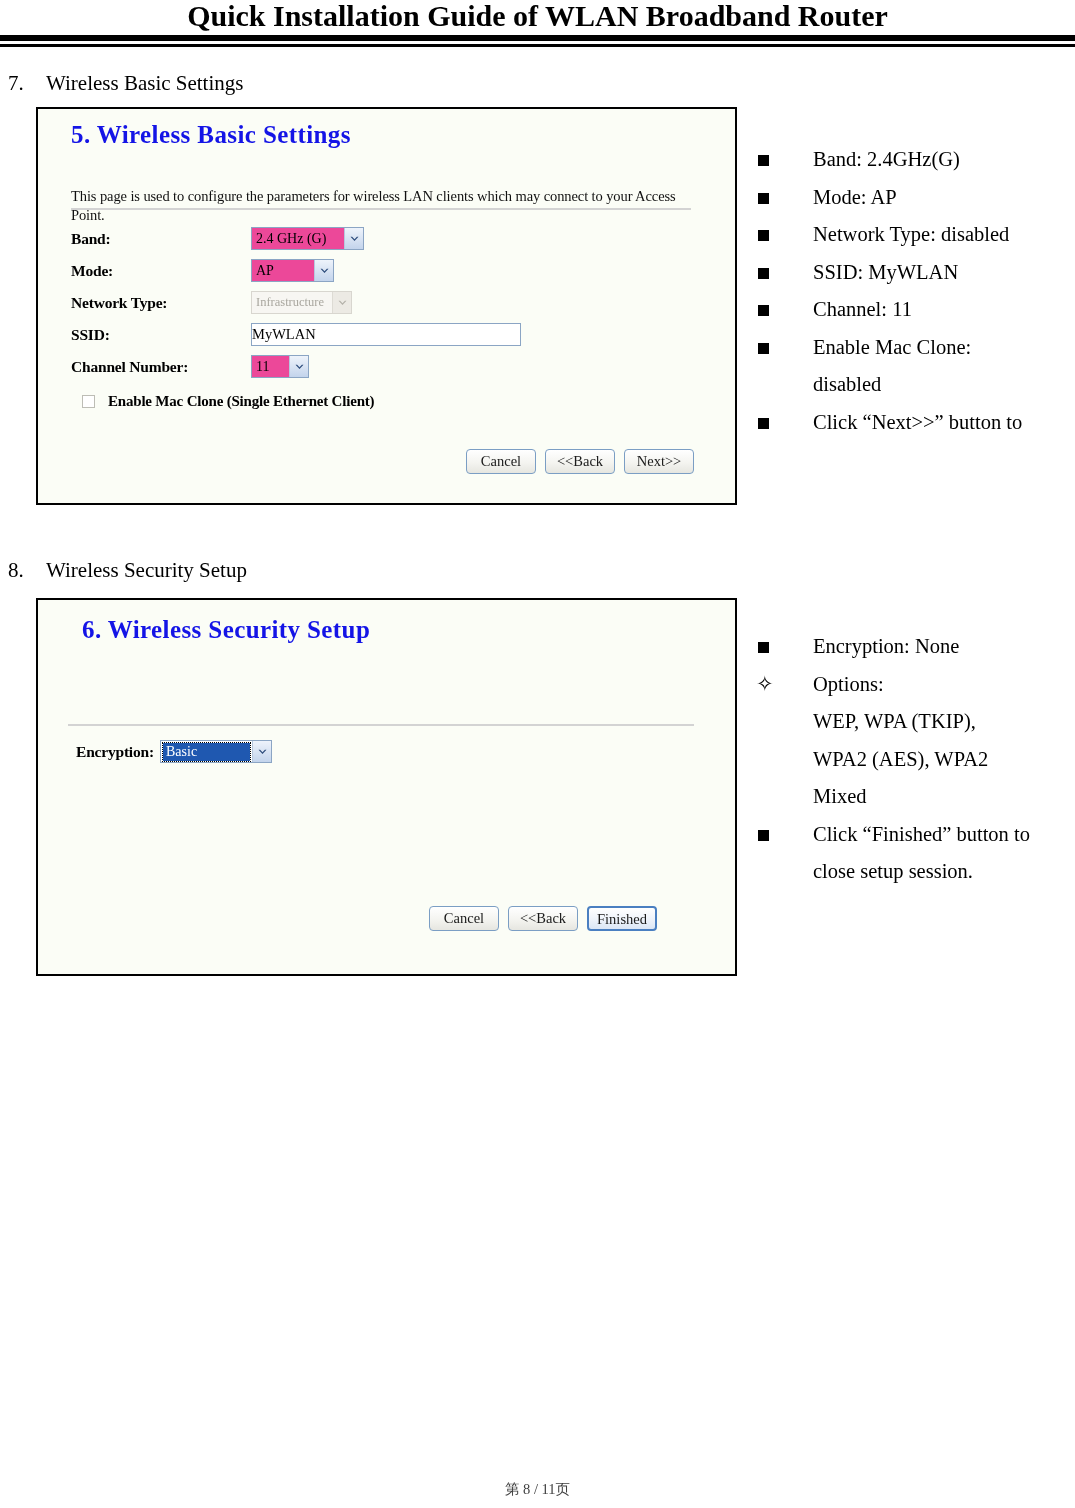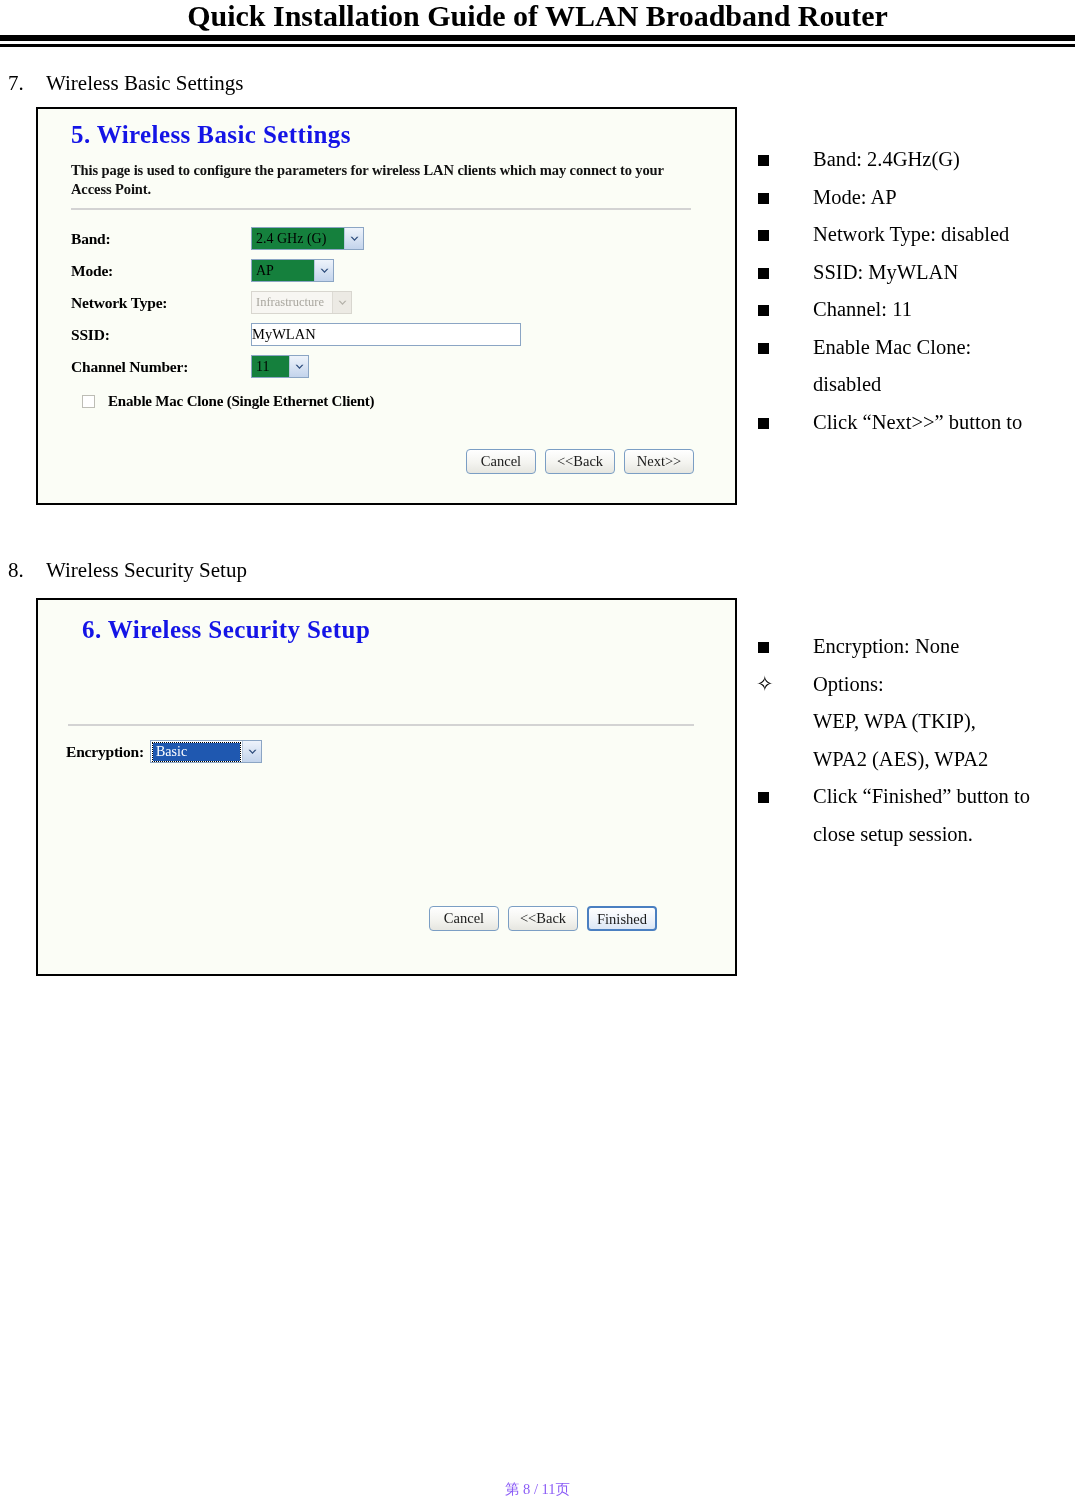--- a/index.html
+++ b/index.html
@@ -110,21 +110,21 @@
   }
 
   
   .sel {
     position: relative;
     display: inline-flex;
     align-items: center;
     box-sizing: border-box;
     height: 23px;
     border: 1px solid #8ba5c4;
-    background: #15803d;
+    background: #ec4899;
     font-size: 14px;
     color: #000000;
     padding-left: 4px;
     font-family: "Liberation Serif", "DejaVu Serif", serif;
   }
   .sel .sel-text {
     flex: 1 1 auto;
     overflow: hidden;
   }
   .sel .sel-arrow {
@@ -276,21 +276,21 @@
   }
 
   
   .doc-footer {
     position: absolute;
     left: 0;
     width: 1075px;
     text-align: center;
     font-size: 14.5px;
     font-family: "Liberation Serif", "DejaVu Serif", serif;
-    color: #8b5cf6;
+    color: #404040;
   }
 </style>
 </head>
 <body>
 
 <div class="doc-header">
   <div class="doc-title">Quick Installation Guide of WLAN Broadband Router</div>
   <div class="rule-thick"></div>
   <div class="rule-gap"></div>
   <div class="rule-thin"></div>
@@ -298,21 +298,21 @@
 
 <div class="section-heading" style="left:8px; top:71px;">
   <span class="num">7.</span><span>Wireless Basic Settings</span>
 </div>
 
 <div class="panel" style="left:36px; top:107px; width:701px; height:398px;">
   <div class="panel-inner">
 
     <div class="panel-title" style="left:33px; top:12px;">5. Wireless Basic Settings</div>
 
-    <div class="panel-desc" style="left:33px; top:52px; width:620px;font-weight:bold;">This page is used to configure the parameters for wireless LAN clients which may connect to your Access Point.</div>
+    <div class="panel-desc" style="left:33px; top:78px; width:620px;">This page is used to configure the parameters for wireless LAN clients which may connect to your Access Point.</div>
 
     <div class="panel-divider" style="left:33px; top:99px; width:620px;"></div>
 
     <div class="form-row" style="left:33px; top:118px; width:640px;">
       <span class="form-label" style="width:180px;">Band:</span>
       <span class="sel" style="width:113px;">
         <span class="sel-text">2.4 GHz (G)</span>
         <span class="sel-arrow">
           <svg width="9" height="6" viewBox="0 0 9 6">
               <path d="M0.5 0.8 L4.5 5 L8.5 0.8 L6.9 0.8 L4.5 3.3 L2.1 0.8 Z" fill="#2b4a7a"></path>
@@ -413,21 +413,21 @@
 </div>
 
 <div class="panel" style="left:36px; top:598px; width:701px; height:378px;">
   <div class="panel-inner">
 
     <div class="panel-title" style="left:44px; top:16px;">6. Wireless Security Setup</div>
 
 
     <div class="panel-divider" style="left:30px; top:124px; width:626px;"></div>
 
-    <div class="form-row" style="left:28px; top:140px; width:640px;">
+    <div class="form-row" style="left:38px; top:140px; width:640px;">
       <span class="form-label" style="width:84px;">Encryption:</span>
       <span class="sel focused" style="width:112px;">
         <span class="sel-text">Basic</span>
         <span class="sel-arrow">
           <svg width="9" height="6" viewBox="0 0 9 6">
               <path d="M0.5 0.8 L4.5 5 L8.5 0.8 L6.9 0.8 L4.5 3.3 L2.1 0.8 Z" fill="#2b4a7a"></path>
             </svg>
         </span>
       </span>
     </div>
@@ -445,20 +445,21 @@
   <div class="bullet-item">
     <span class="bullet-marker square"></span>
     <span class="bullet-text">Encryption: None</span>
   </div>
   <div class="bullet-item">
     <span class="bullet-marker diamond"></span>
     <span class="bullet-text">Options:</span>
   </div>
   <div class="bullet-sub">WEP, WPA (TKIP),</div>
   <div class="bullet-sub">WPA2 (AES), WPA2</div>
+  <div class="bullet-sub">Mixed</div>
   <div class="bullet-item">
     <span class="bullet-marker square"></span>
     <span class="bullet-text">Click “Finished” button to</span>
   </div>
   <div class="bullet-sub">close setup session.</div>
 </div>
 
 <div class="doc-footer" style="top:1480px;">
   <span>第 8 / 11页</span>
 </div>

